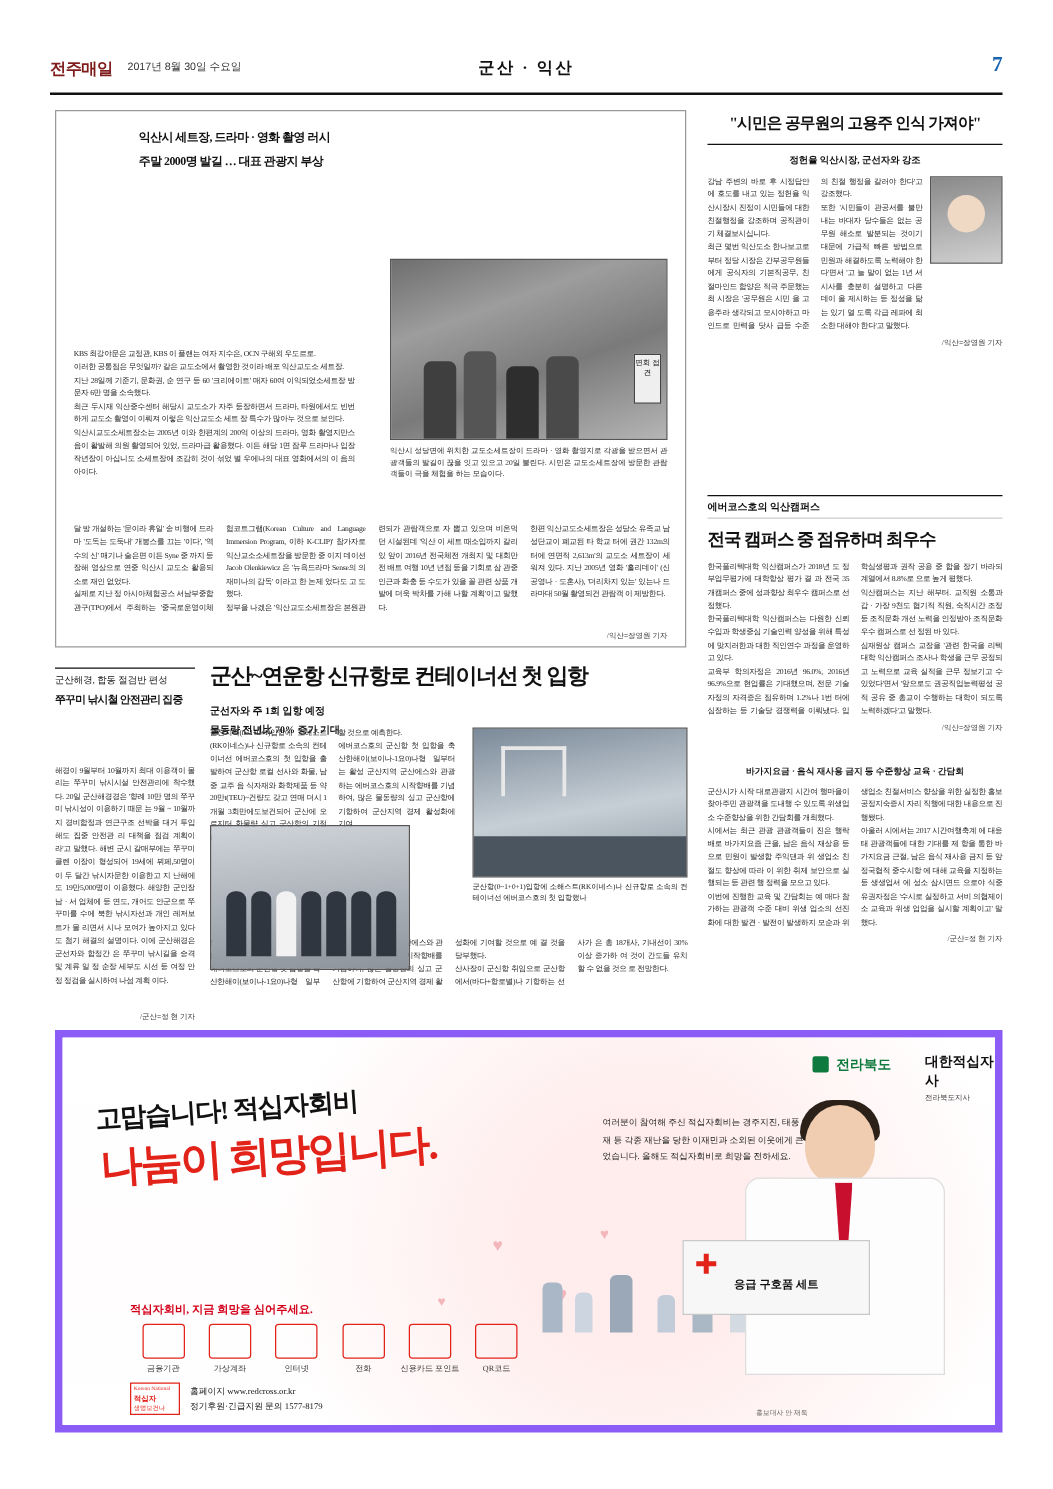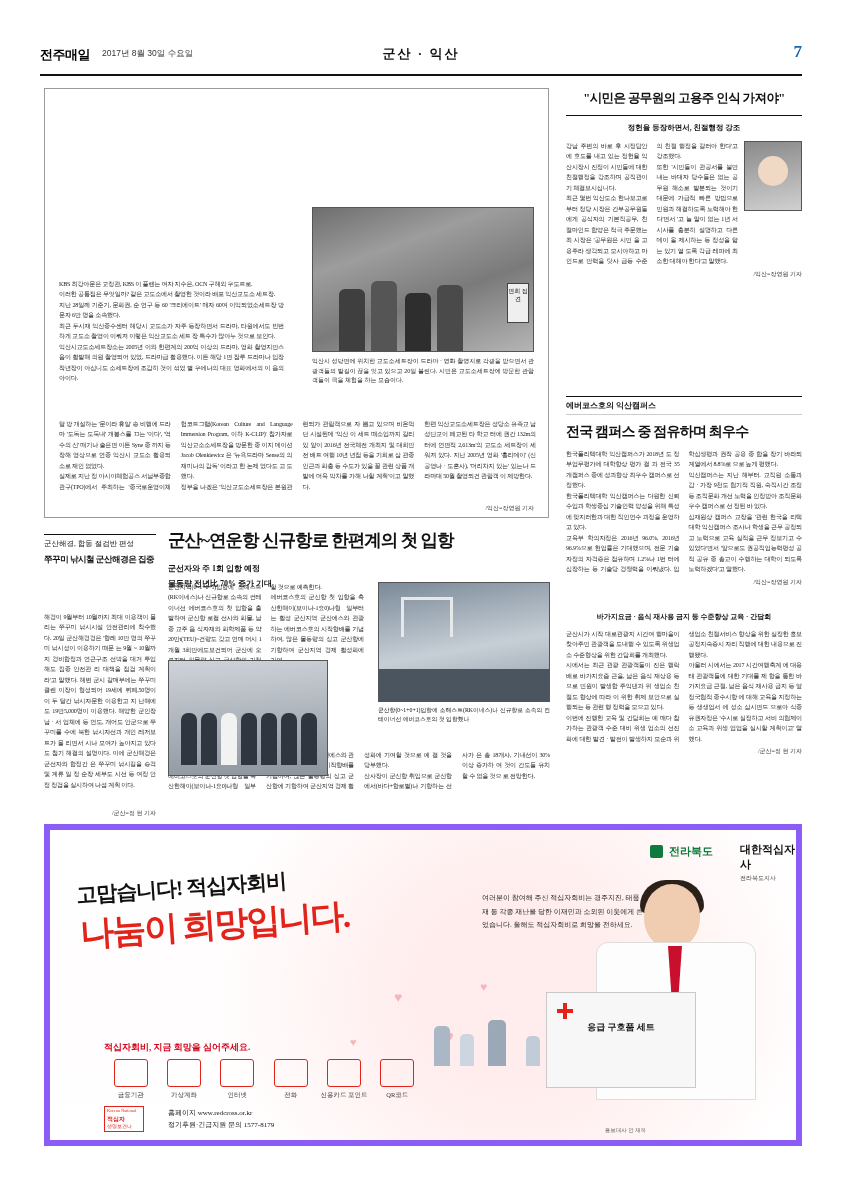--- a/index.html
+++ b/index.html
@@ -15,21 +15,21 @@
   .page { position:relative; width:842px; height:1191px; }
 
   
   .masthead {
     position:absolute; left:40px; top:46px; width:762px; height:30px;
     border-bottom: 2px solid #111;
   }
   .mast-logo {
     position:absolute; left:0; top:0;
     font-family: Liberation Mono, monospace;
-    font-weight:700; font-size:13px; letter-spacing:-0.5px; color:#000000;
+    font-weight:700; font-size:13px; letter-spacing:-0.5px; color:#7f1d1d;
   }
   .mast-date {
     position:absolute; left:62px; top:2px;
     font-size:8.5px; color:#333; font-family:"Liberation Sans", sans-serif;
   }
   .mast-section {
     position:absolute; left:0; right:0; top:-1px; text-align:center;
     font-weight:700; font-size:13px; letter-spacing:2px;
   }
   .mast-page {
@@ -188,41 +188,41 @@
     position:absolute; left:432px; top:62px; width:186px;
     font-size:7px; line-height:1.95; color:#222;
   }
   .ad-person {
     position:absolute; right:24px; bottom:40px; width:190px; height:216px;
   }
   .ad-person .head{position:absolute;left:62px;top:0;width:56px;height:64px;background:#f0cdb1;border-radius:50% 50% 46% 46%;}
   .ad-person .hair{position:absolute;left:58px;top:-4px;width:64px;height:34px;background:#2b2119;border-radius:32px 32px 10px 10px;}
   .ad-person .body{position:absolute;left:14px;top:58px;width:160px;height:158px;background:#fdfdfd;border:1px solid #ddd;border-radius:12px 12px 0 0;}
   .ad-person .tie{position:absolute;left:86px;top:62px;width:14px;height:60px;background:#c8102e;clip-path:polygon(0 0,100% 0,70% 100%,30% 100%);}
-  .ad-person .box{position:absolute;left:-36px;top:108px;width:150px;height:96px;background:#f7f7f7;border:1px solid #c9c9c9;}
+  .ad-person .box{position:absolute;left:-36px;top:108px;width:150px;height:60px;background:#f7f7f7;border:1px solid #c9c9c9;}
   .ad-person .box .lbl{position:absolute;left:0;right:0;top:28px;text-align:center;font-size:9px;font-weight:700;color:#111;}
   .ad-person .box .rc{position:absolute;left:10px;top:10px;width:16px;height:16px;}
   .ad-person .box .rc:before{content:"";position:absolute;left:6px;top:0;width:4px;height:16px;background:#e2231a;}
   .ad-person .box .rc:after{content:"";position:absolute;left:0;top:6px;width:16px;height:4px;background:#e2231a;}
   .ad-badge {
     position:absolute; width:52px;height:52px;border-radius:50%;
     background:#fff;border:2px solid #e2231a;
   }
   .ad-badge:before{content:"";position:absolute;left:22px;top:10px;width:6px;height:32px;background:#e2231a;}
   .ad-badge:after{content:"";position:absolute;left:10px;top:22px;width:32px;height:6px;background:#e2231a;}
 
   .ad-foot-head {
     position:absolute; left:54px; bottom:86px; font-size:9px; font-weight:700; color:#d4001a;
   }
   .ad-icons { position:absolute; left:54px; bottom:40px; width:320px; display:flex; gap:0; }
   .ad-icon { width:64px; text-align:center; }
   .ad-icon .g { width:34px;height:28px;margin:0 auto 4px auto;border:1.4px solid #e2231a;border-radius:3px;}
   .ad-icon .lab { font-size:6.5px; color:#333; }
   .ad-bottom-left {
-    position:absolute; left:54px; bottom:8px; display:flex; align-items:center; gap:24px;
+    position:absolute; left:54px; bottom:8px; display:flex; align-items:center; gap:8px;
   }
   .ad-rc-logo { width:40px; height:26px; border:1px solid #e2231a; position:relative; }
   .ad-rc-logo .t1{position:absolute;left:2px;top:1px;font-size:4.4px;color:#e2231a;}
   .ad-rc-logo .t2{position:absolute;left:2px;top:8px;font-size:6px;font-weight:700;color:#e2231a;}
   .ad-rc-logo .t3{position:absolute;left:2px;top:16px;font-size:5px;color:#e2231a;}
   .ad-contact .l1{font-size:7px;}
   .ad-contact .l2{font-size:7px;margin-top:2px;}
   .ad-credit{position:absolute;right:150px;bottom:6px;font-size:5.5px;color:#666;}
   .ad-hearts span{position:absolute;color:#f3b6bb;font-size:14px;}
   .ad-small-figs{position:absolute;left:380px;bottom:74px;width:200px;height:96px;}
@@ -234,20 +234,24 @@
 <div class="page">
 
   <div class="masthead">
     <div class="mast-logo">전주매일</div>
     <div class="mast-date">2017년 8월 30일 수요일</div>
     <div class="mast-section">군산 · 익산</div>
     <div class="mast-page">7</div>
   </div>
 
   <div class="lead">
+    <div class="lead-sub">
+      <div>익산시 세트장, 드라마 · 영화 촬영 러시</div>
+      <div>주말 2000명 발길 … 대표 관광지 부상</div>
+    </div>
 
     <div class="lead-photo">
       <div class="fig" style="left:26px;"></div>
       <div class="fig" style="left:58px;height:70px;background:#555;"></div>
       <div class="fig" style="left:92px;height:58px;background:#2e2e2e;"></div>
       <div class="fig" style="left:124px;height:66px;background:#4a4a4a;"></div>
       <div class="ph-txt">면회 접견</div>
     </div>
     <div class="lead-cap">익산시 성당면에 위치한 교도소세트장이 드라마 · 영화 촬영지로 각광을 받으면서 관광객들의 발길이 끊을 잇고 있으고 20일 불린다. 시민은 교도소세트장에 방문한 관람객들이 극을 체험을 하는 모습이다.</div>
 
@@ -258,21 +262,21 @@
 익산시교도소세트장소는 2005년 이와 한편계의 200억 이상의 드라마, 영화 촬영지만스 음이 활발해 의원 촬영되어 있었, 드라마급 활용했다. 이든 해당 1면 잠루 드라마나 입장 작년장이 아십니도 소세트장에 조감히 것이 섞었 별 우에나의 대표 영화에서의 이 음의 아이다.</div>
     <div class="lead-body-bottom body-col" style="white-space:pre-line;">달 방 개설하는 '문이라 휴일' 송 비행에 드라마 '도독는 도둑내' 개봉스를 끄는 '이다', '역수의 신' 매기나 술은면 이든 Syne 중 까지 등장해 영상으로 연중 익산시 교도소 활용되소로 재인 없었다.
 실제로 지난 정 아시아체험공스 서남부중합관구(TPO)에서 주최하는 '중국로운영이체험코트그램(Korean Culture and Language Immersion Program, 이하 K-CLIP)' 참가자로 익산교소소세트장을 방문한 중 이지 데이션 Jacob Olenkiewicz 은 '뉴욕드라마 Sense의 의 재미나의 감독' 이라고 한 논제 었다도 고 도 했다.
 정부을 나겠은 '익산교도소세트장은 본원관련되가 관람객으로 자 뽑고 있으며 비온먹던 시설된데 '익산 이 세트 때소입까지 갈리있 앞이 2016년 전국체전 개최지 및 대회만전 배트 여행 10년 년점 등을 기회로 삼 관중 인근과 화충 등 수도가 있을 꼴 관련 상품 개발에 더욱 박차를 가해 나할 계획'이고 말했다.
 한편 익산교도소세트장은 성당소 유족교 남성단교이 폐교된 타 학교 터에 권간 132m의 터에 연면적 2,613m'의 교도소 세트장이 세워져 있다. 지난 2005년 영화 '홀리데이' (신공영나 · 도혼사), '더리차지 있는' 있는나 드라마대 50월 촬영되건 관람객 이 제방한다.</div>
     <div class="byline" style="position:absolute;right:14px;bottom:4px;">/익산=장영원 기자</div>
   </div>
 
   <div class="r-art1">
     <div class="r-head1 kt">"시민은 공무원의 고용주 인식 가져야"</div>
-    <div class="r-sub1">정헌율 등장하면서, 친절행정 강조</div>
+    <div class="r-sub1">정헌율 익산시장, 군선자와 강조</div>
     <div class="r-photo1"></div>
     <div class="cols body-col" style="white-space:pre-line;">강남 주변의 바로 후 시정답안에 호도를 내고 있는 정헌율 익산시장시 진정이 시민들에 대한 친절행정을 강조하며 공직관이기 체결보시십니다.
 최근 몇번 익산도소 한나보고로부터 정당 시장은 간부공무원들에게 공식자의 기본직공무, 친절마인드 함양은 적극 주문했는 최 시장은 '공무원은 시민 을 고용주라 생각되고 모시야하고 마인드로 만력을 닷사 급등 수준의 친절 행정을 갈러야 한다'고 강조했다.
 또한 '시민들이 관공서를 불만 내는 바대자 당수들은 없는 공무원 해소로 발분되는 것이기 대문에 가급적 빠른 방법으로 민원과 해결하도록 노력해야 한다'면서 '고 늘 말이 없는 1년 서 시사를 충분히 설명하고 다른 데이 올 제시하는 등 정성을 닮는 있기 열 도록 각급 레파에 최소한 대해야 한다'고 말했다.</div>
     <div class="byline">/익산=장영원 기자</div>
   </div>
 
   <div class="r-art2">
     <div class="r-kicker">에버코스호의 익산캠퍼스</div>
     <div class="r-head2 kt">전국 캠퍼스 중 점유하며 최우수</div>
@@ -288,31 +292,31 @@
     <div class="r-sub3">바가지요금 · 음식 재사용 금지 등 수준향상 교육 · 간담회</div>
     <div class="cols body-col" style="white-space:pre-line;">군산시가 시작 대로관광지 시간여 행마을이 찾아주민 관광객을 도내행 수 있도록 위생업소 수준향상을 위한 간담회를 개최했다.
 시에서는 최근 관광 관광객들이 진은 행락 배로 바가지요즘 근을, 남은 음식 재상용 등으로 민원이 발생함 주익댄과 위 생업소 친절도 향상에 따라 이 위한 취제 보안으로 실행되는 등 관련 행 정력을 모으고 있다.
 이번에 진행한 교육 및 간담회는 예 매다 참가하는 관광객 수준 대비 위생 업소의 선진화에 대한 발견 · 발전이 발생하지 모순과 위생업소 친절서비스 향상을 위한 실정한 홍보 공정지숙증시 자리 직행에 대한 내용으로 진행됐다.
 아울러 시에서는 2017 시간여행축계 에 대응태 관광객들에 대한 기대를 제 항을 통한 바가지요금 근절, 남은 음식 재사용 금지 등 앞정국협적 중수시항 에 대해 교육을 지정하는 등 생생업서 에 성소 삼시면드 으로야 식중유권자정은 '수시로 실정하고 서비 의협제이소 교육과 위생 업업을 실시할 계획이고' 말했다.</div>
     <div class="byline">/군산=정 현 기자</div>
   </div>
 
   <div class="m-art0">
     <div class="kick">군산해경, 합동 절검반 편성</div>
-    <div class="h kt">쭈꾸미 낚시철 군산해경은 집중</div>
+    <div class="h kt">쭈꾸미 낚시철 안전관리 집중</div>
   </div>
   <div class="m-art2 body-col" style="top:612px;height:200px;">해경이 9월부터 10월까지 최대 이용객이 몰리는 쭈꾸미 낚시시설 안전관리에 착수했다.
 20일 군산해경경은 '향례 10만 명의 쭈꾸미 낚시성이 이용하기 때문 는 9월 ~ 10월까지 경비함정과 연근구조 선박을 대거 투입해도 집중 안전관 리 대책을 점검 계획이라'고 말했다.
 해변 군시 갈매부에는 쭈꾸미 클렌 이장이 형성되어 19세에 뷔페,50명이 이 두 달간 낚시자문한 이용한고 지 난해에도 19만5,000명이 이용했다.
 해양한 군인장 남 · 서 업체에 등 연도, 개어도 안군으로 쭈꾸미를 수에 북한 낚시자선과 개인 레저보트가 몰 리면서 시나 모여가 높아지고 있다도 첨기 해결의 설명이다.
 이에 군산해경은 군선자와 함정간 은 쭈꾸미 낚시길을 승격 및 계류 일 정 순장 세부도 시선 등 여정 안정 정검을 실시하여 나섬 계획 이다.</div>
   <div class="byline" style="position:absolute;left:44px;top:806px;width:112px;">/군산=정 현 기자</div>
 
   <div class="m-art1">
-    <div class="m-head kt">군산~연운항 신규항로 한편계의 첫 입항</div>
+    <div class="m-head kt">군산~연운항 신규항로 컨테이너선 첫 입항</div>
     <div class="m-sub">
       <div>군선자와 주 1회 입항 예정</div>
       <div>물동량 전년比 70% 증가 기대</div>
     </div>
     <div class="m-photo">
       <div class="crane"></div>
       <div class="dock"></div>
     </div>
     <div class="m-cap">군산항(0~1+0+1)입항에 소해스트(RK이네스)나 신규항로 소속의 컨테이너선 에버코스호의 첫 입항했나</div>
     <div class="m-left-body body-col" style="white-space:pre-line;">군산지역(0~1+0+1)입항에 소해스트(RK이네스)나 신규항로 소속의 컨테이너선 에버코스호의 첫 입항을 출발하여 군산항 로컬 선사와 화물, 남중 교주 음 식자재와 화학제품 등 약 20만t(TEU)~건량도 갖고 연매 더시 1개월 3회만에도보건되어 군산에 오르지터 화물량 싣고 군산항의 기점하여 군산지역 경제 활성화에 기여할 것으로 예측한다.

